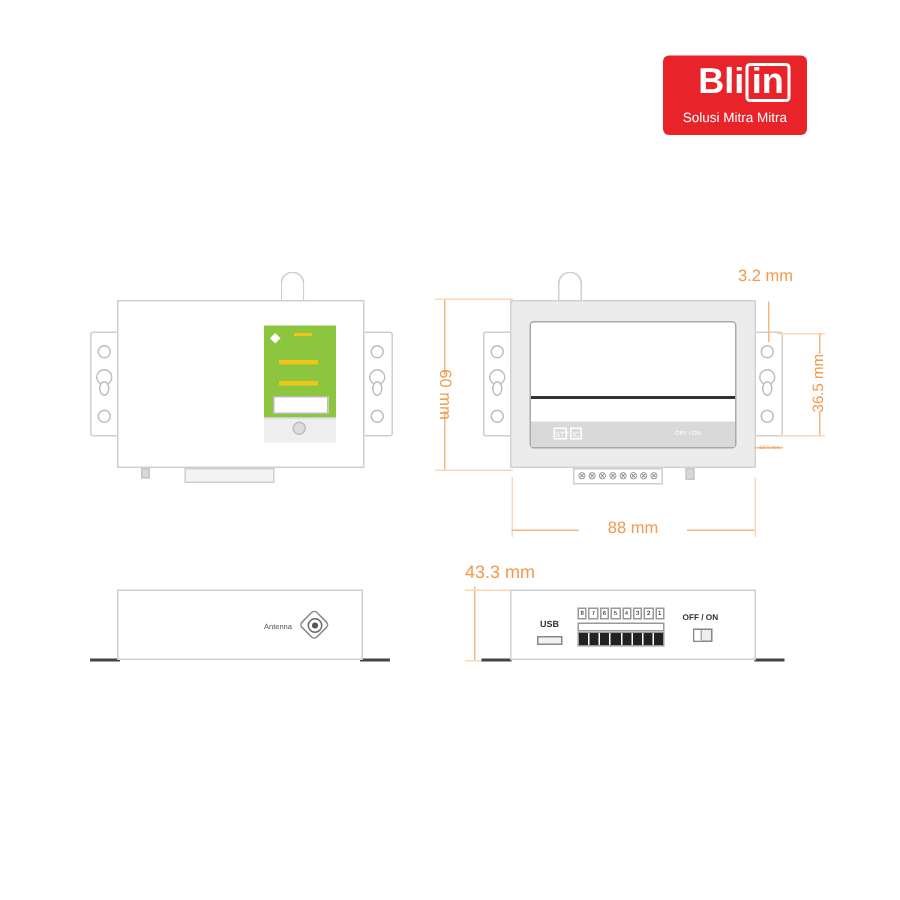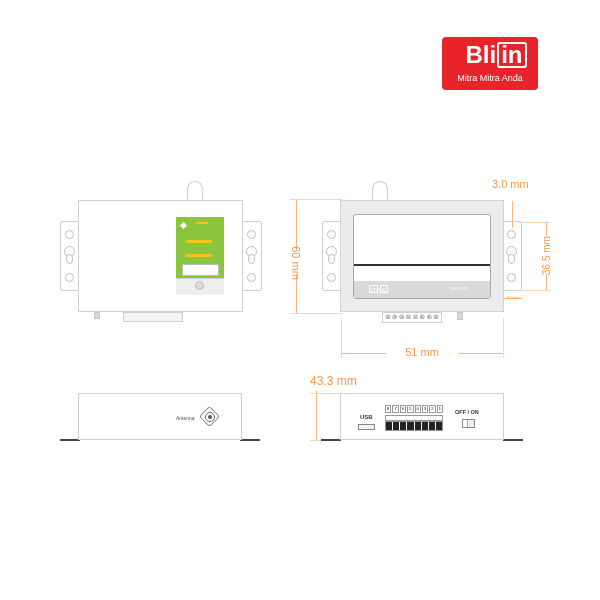--- a/index.html
+++ b/index.html
@@ -36,21 +36,21 @@
   .tiny { font-size:5px; color:#555; }
   .tiny2 { font-size:6px; color:#333; font-weight:bold; }
 </style>
 </head>
 <body>
 
 <div class="abs logo">
   <div class="abs logo-word">
     <span>Bli</span><span class="in">in</span>
   </div>
-  <div class="abs logo-tag">Mitra Mitra Anda</div>
+  <div class="abs logo-tag">Solusi Mitra Mitra</div>
 </div>
 
 <div>
   <div class="abs antenna-stub" style="left:187px;top:181px;width:16px;height:20px;"></div>
 
   <div class="abs bracket" style="left:60px;top:221px;width:20px;height:70px;"></div>
   <div class="abs hole" style="left:65px;top:230px;width:9px;height:9px;"></div>
   <div class="abs keyhole-top" style="left:64px;top:246px;width:11px;height:11px;"></div>
   <div class="abs keyhole-bot" style="left:66px;top:254px;width:7px;height:10px;"></div>
   <div class="abs hole" style="left:65px;top:273px;width:9px;height:9px;"></div>
@@ -106,23 +106,23 @@
   <div class="abs dim-line-v" style="left:296px;top:199px;height:114px;"></div>
   <div class="abs dim-line-h" style="left:290px;top:199px;width:52px;border-top-color:#fbd7b8;"></div>
   <div class="abs dim-line-h" style="left:290px;top:313px;width:52px;border-top-color:#fbd7b8;"></div>
   <div class="abs" style="left:287px;top:250px;width:18px;height:24px;background:#fff;"></div>
   <div class="abs dim" style="left:271px;top:257px;width:50px;text-align:center;transform:rotate(90deg);">60 mm</div>
 
   <div class="abs dim-line-v" style="left:341px;top:318px;height:40px;border-left-color:#fbd7b8;"></div>
   <div class="abs dim-line-v" style="left:503px;top:318px;height:40px;border-left-color:#fbd7b8;"></div>
   <div class="abs dim-line-h" style="left:341px;top:353px;width:45px;"></div>
   <div class="abs dim-line-h" style="left:458px;top:353px;width:45px;"></div>
-  <div class="abs dim" style="left:392px;top:346px;width:60px;text-align:center;">51 mm</div>
+  <div class="abs dim" style="left:392px;top:346px;width:60px;text-align:center;">88 mm</div>
 
-  <div class="abs dim" style="left:492px;top:178px;">3.0 mm</div>
+  <div class="abs dim" style="left:492px;top:178px;">3.2 mm</div>
   <div class="abs dim-line-v" style="left:512px;top:201px;height:27px;"></div>
 
   <div class="abs dim-line-h" style="left:518px;top:222px;width:32px;border-top-color:#fbd7b8;"></div>
   <div class="abs dim-line-h" style="left:518px;top:290px;width:32px;border-top-color:#fbd7b8;"></div>
   <div class="abs dim-line-v" style="left:546px;top:222px;height:68px;"></div>
   <div class="abs" style="left:540px;top:236px;width:12px;height:38px;background:#fff;"></div>
   <div class="abs dim" style="left:521px;top:250px;width:50px;text-align:center;transform:rotate(-90deg);font-size:10px;">36.5 mm</div>
 
   <div class="abs dim-line-h" style="left:503px;top:298px;width:19px;"></div>
   <div class="abs" style="left:503px;top:296px;width:20px;font-size:3.5px;color:#f39a4b;text-align:center;">10.5 mm</div>

